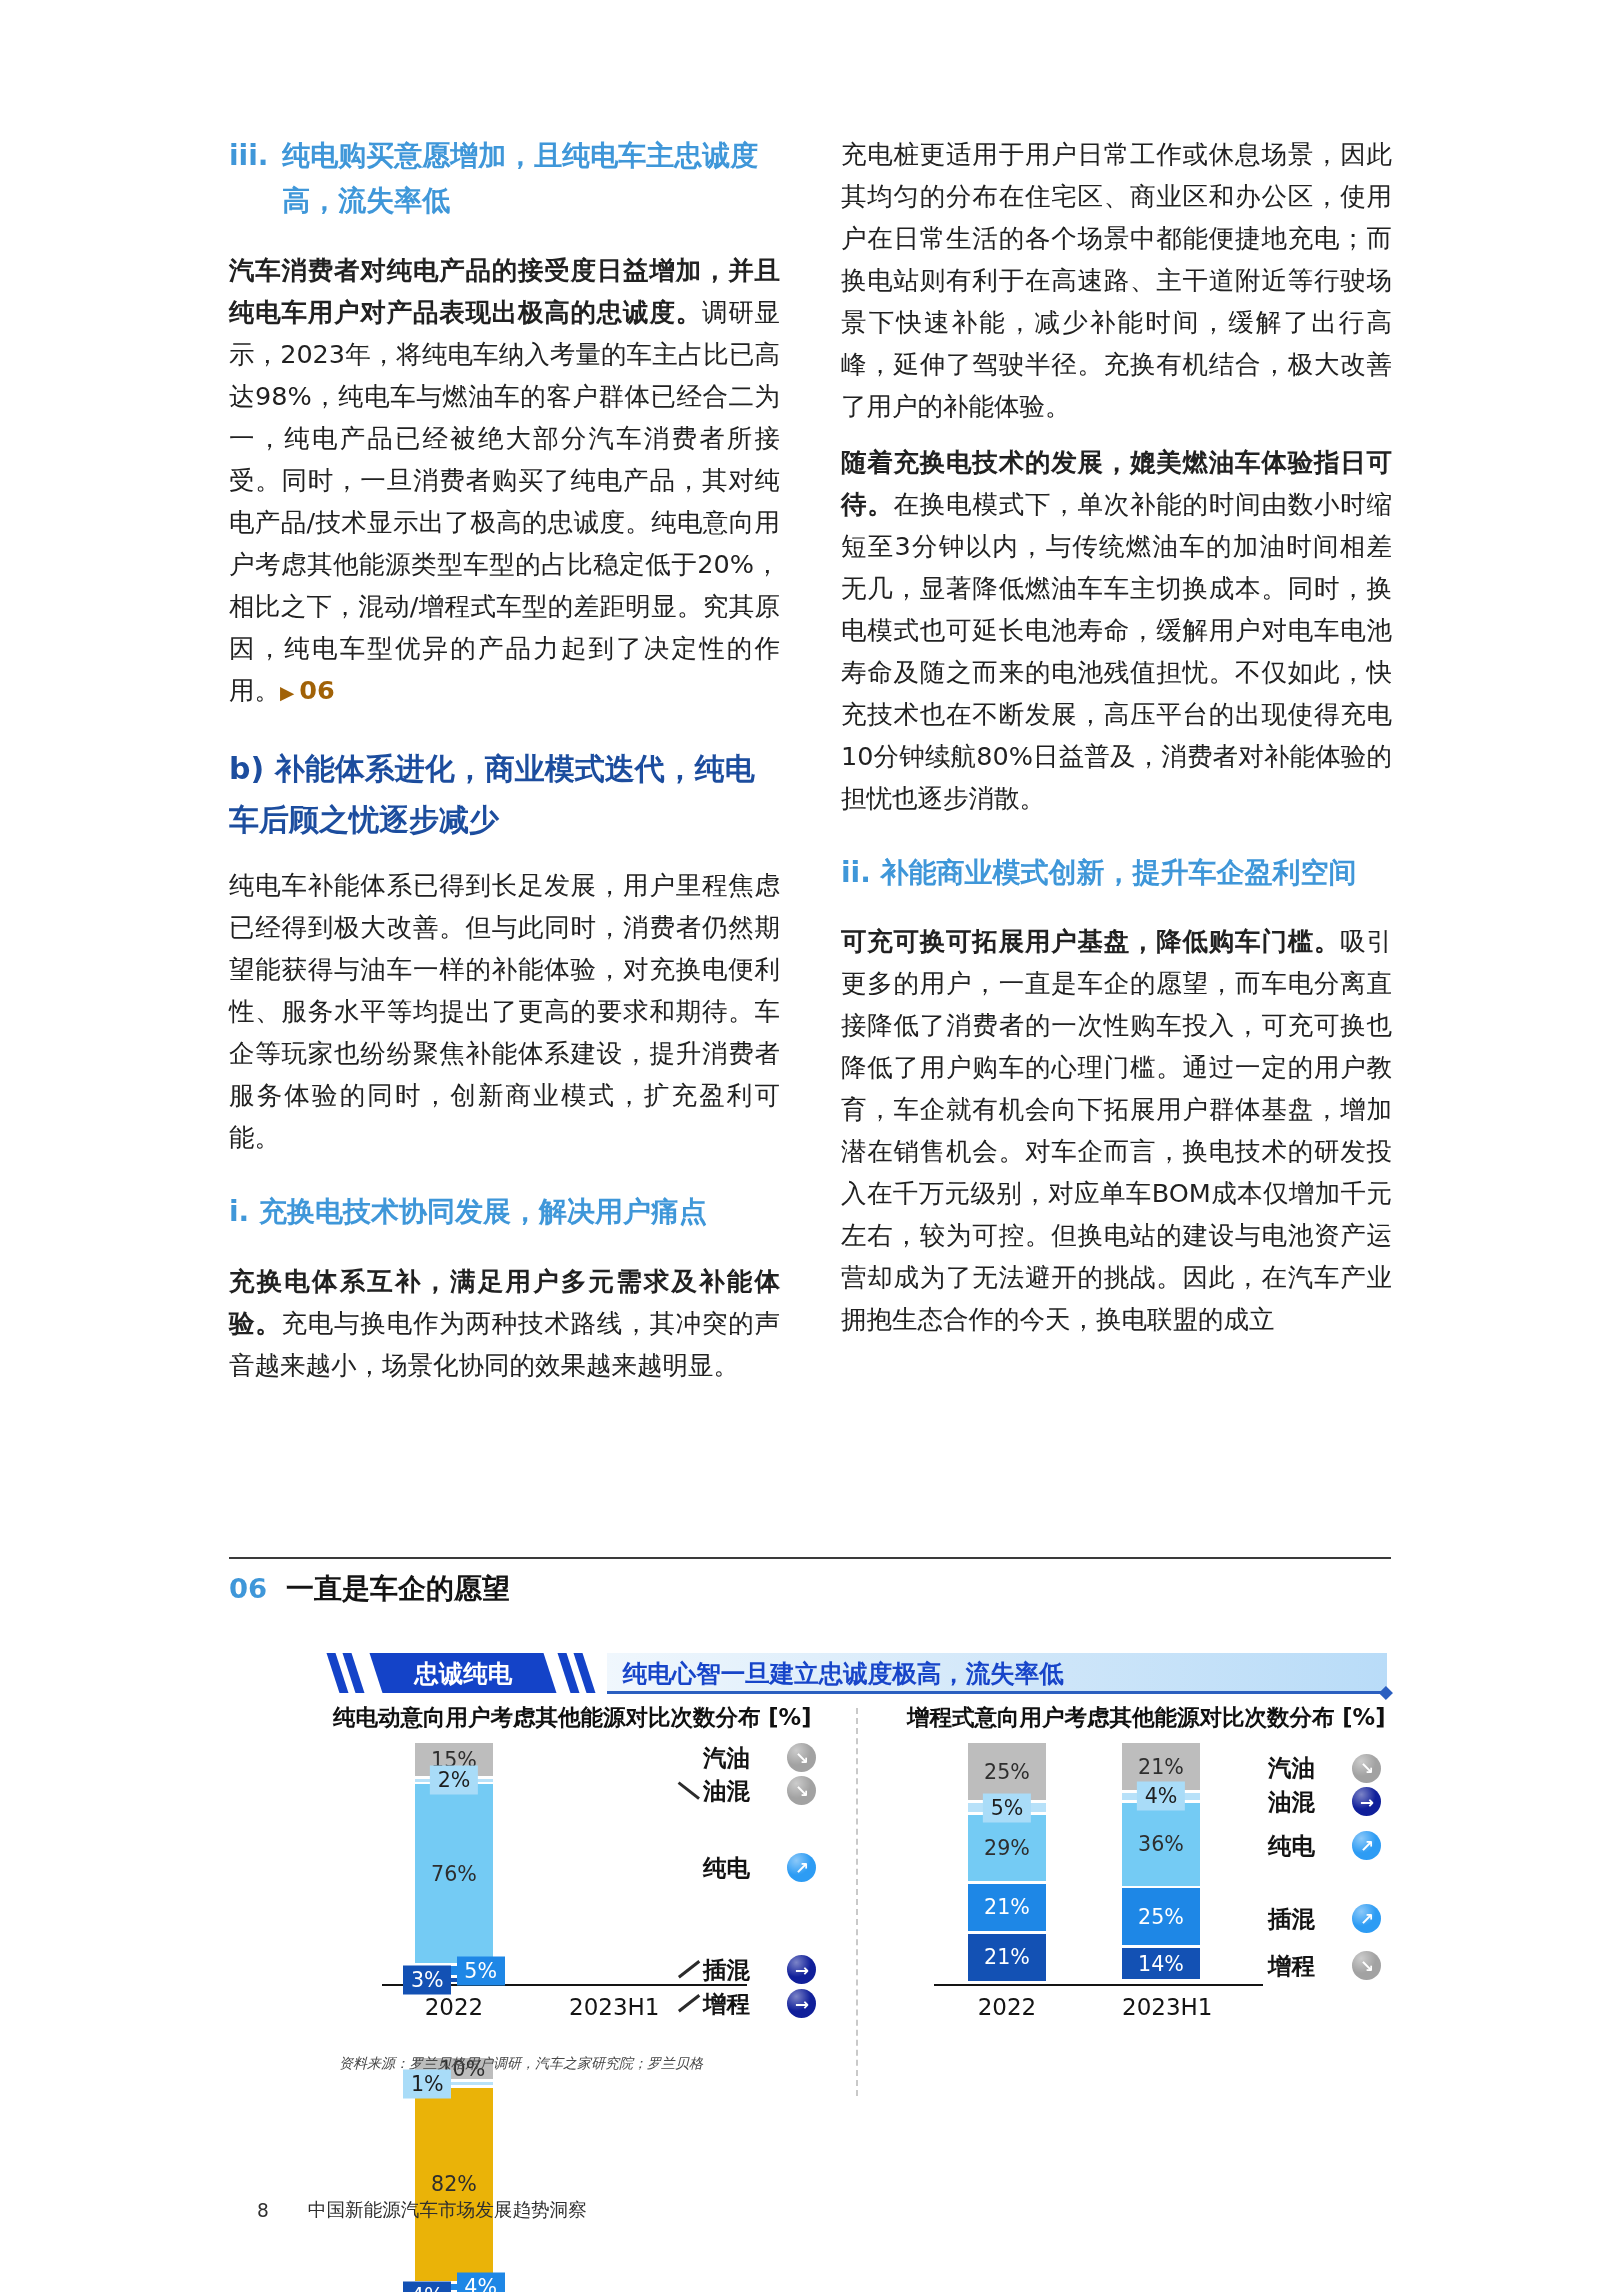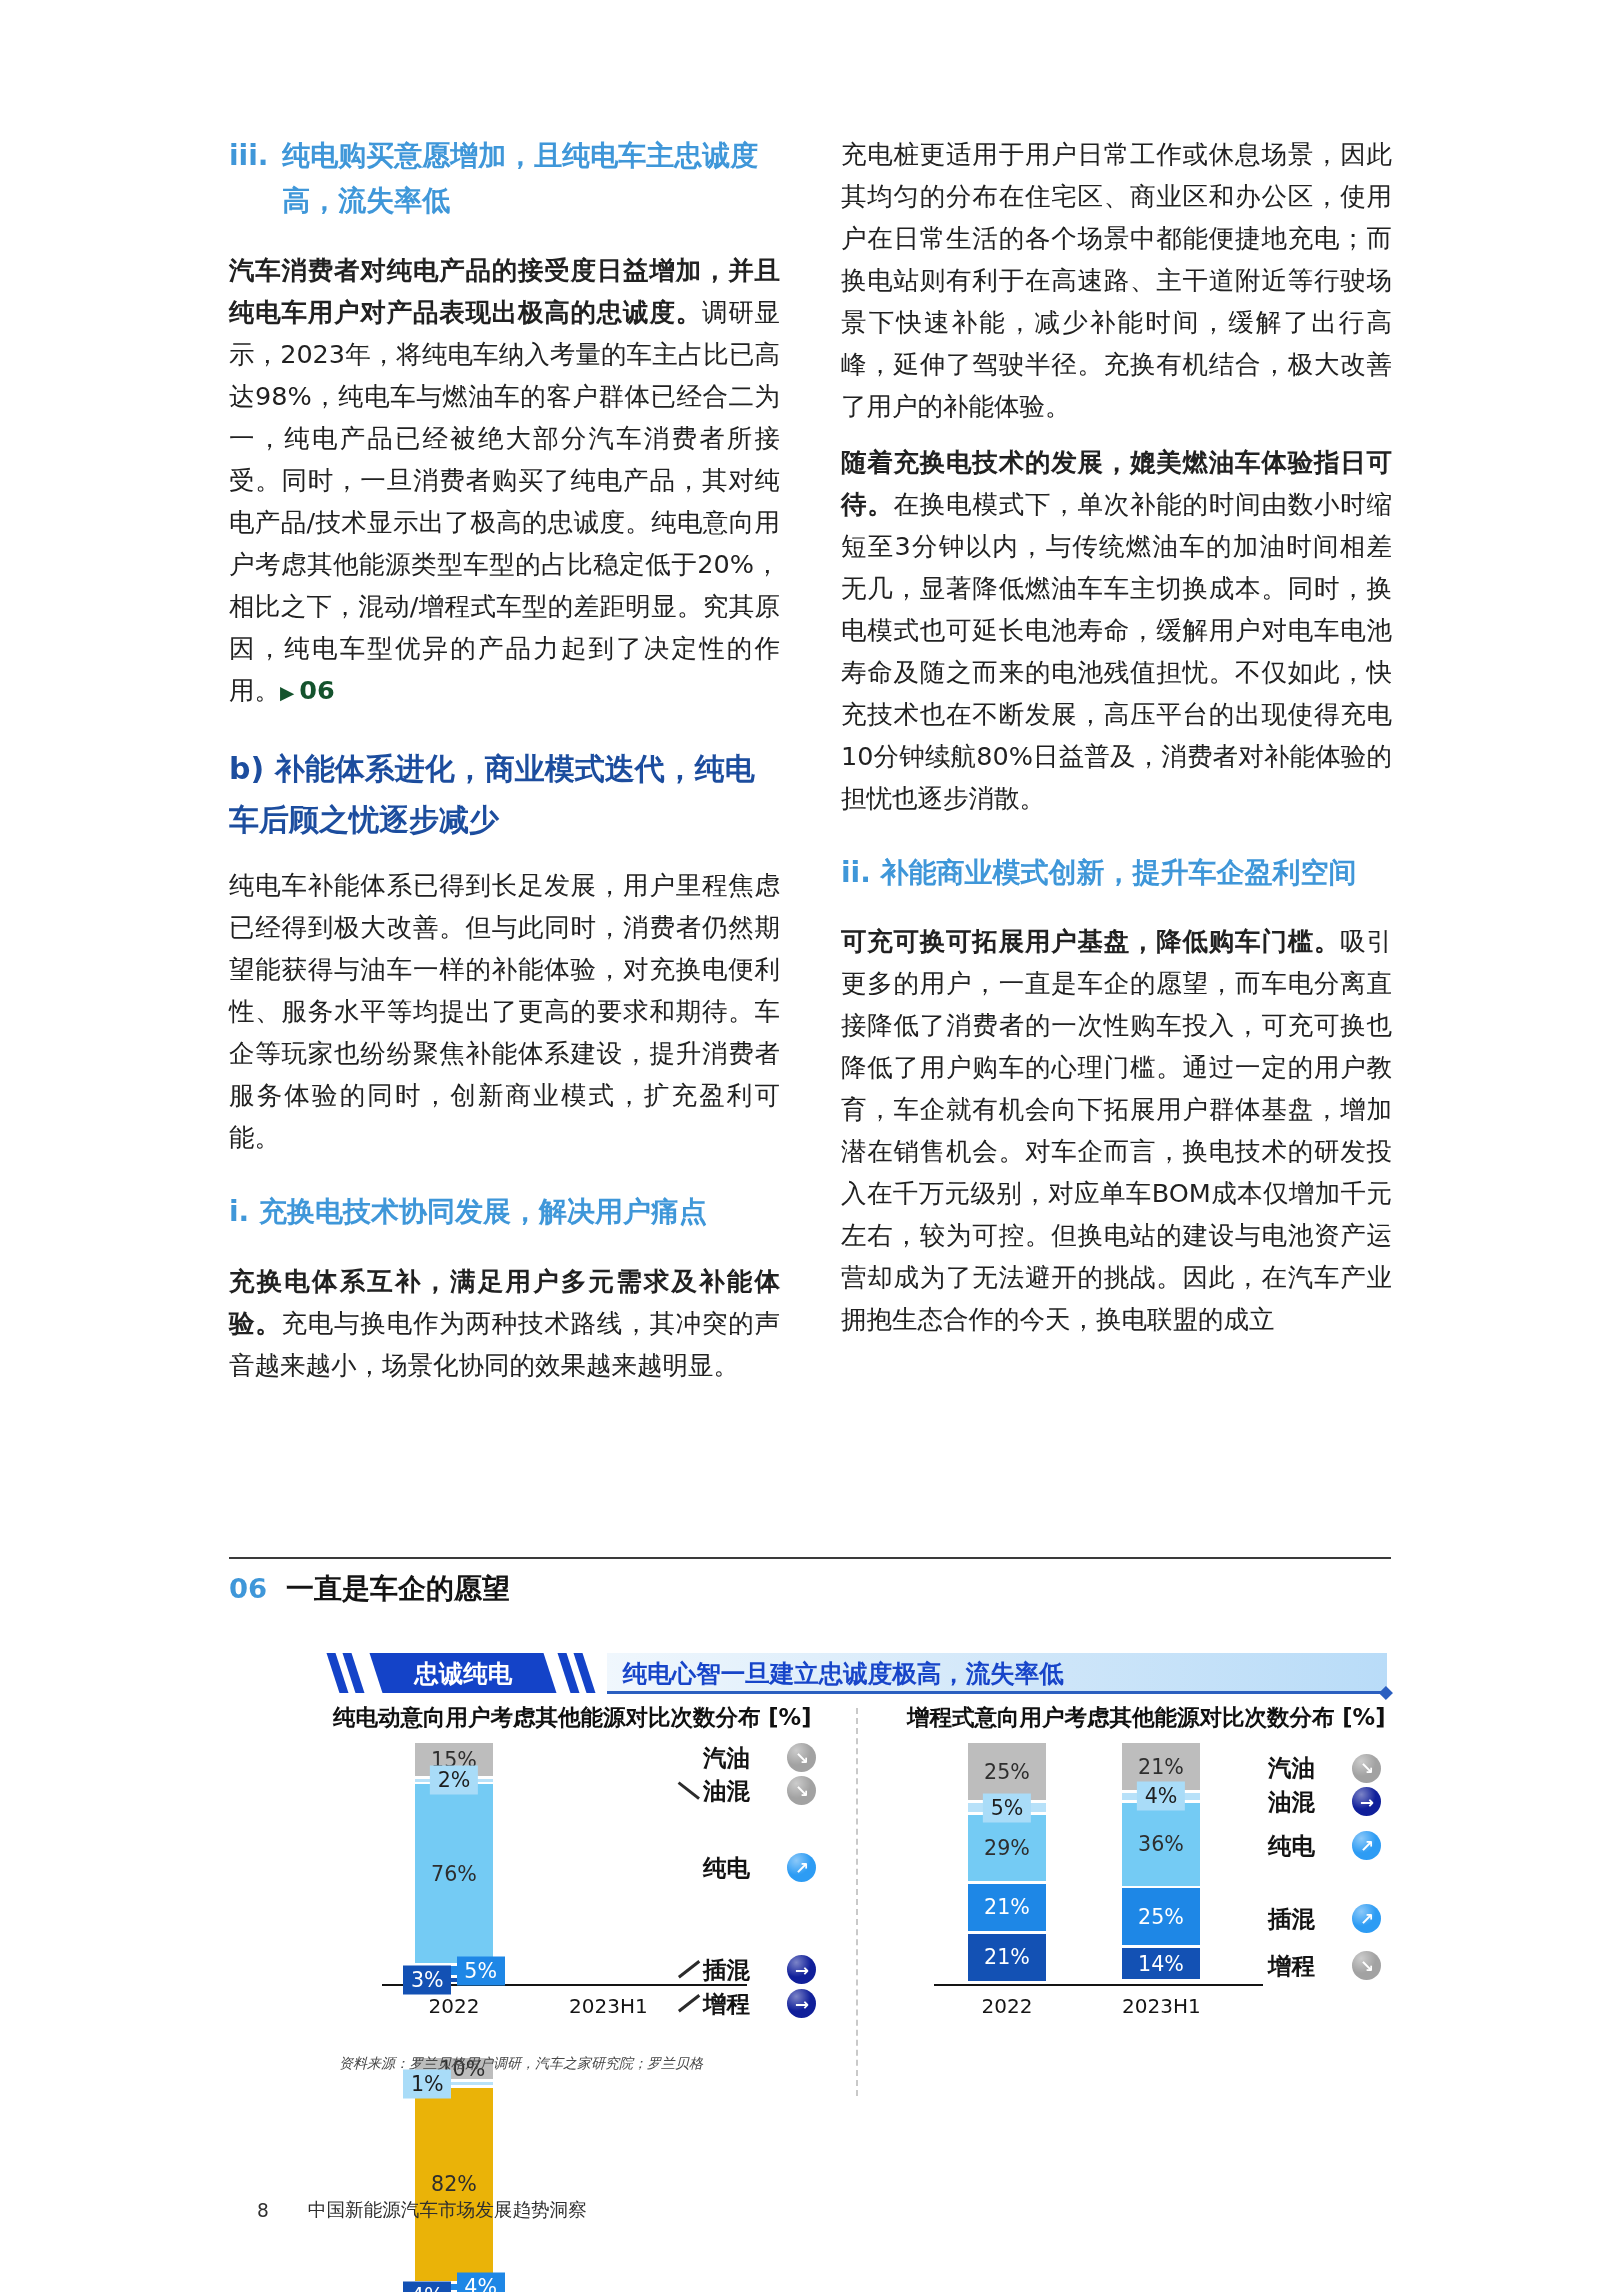--- a/index.html
+++ b/index.html
@@ -9,21 +9,21 @@
   }
   .col{position:absolute;top:133px;width:551px;}
   .col-left{left:229px;}
   .col-right{left:841px;}
   .h-light{color:#3f97d9;font-size:28px;font-weight:bold;line-height:45px;margin:0 0 25.5px 0;display:flex;gap:13.7px;}
   .h-light .h-body{display:block;}
   .h-light.sub{display:block;margin:31px 0 25.5px;}
   .h-dark{color:#1c4d9e;font-size:30px;font-weight:bold;line-height:51px;margin:29px 0 19.6px;}
   .bodytext{font-size:25.5px;line-height:42px;text-align:justify;color:#212121;margin:0 0 13.7px;}
   .bodytext b{font-weight:700;}
-  .figref{color:#14532d;font-weight:bold;white-space:nowrap;cursor:pointer;margin-top:24px;}
+  .figref{color:#a16207;font-weight:bold;white-space:nowrap;cursor:pointer;margin-top:24px;}
   .figref .tri{font-size:18.6px;margin-right:4.9px;}
 
   .figure{position:absolute;left:229px;top:1557px;width:1162px;height:549px;}
   .fig-rule{height:0;border-top:2.5px solid #3a3a3a;}
   .fig-header{margin-top:10.8px;display:flex;align-items:baseline;}
   .fig-num{color:#3f97d9;font-size:27.4px;font-weight:bold;width:57px;}
   .fig-title{color:#141414;font-size:28px;font-weight:bold;}
 
   .banner{position:absolute;top:96px;left:104px;right:3.9px;height:40px;display:flex;align-items:stretch;}
   .slash{width:8.8px;background:#1443c8;transform:skewX(18deg);margin-right:6.9px;}
@@ -58,21 +58,21 @@
   .chip.solid{color:#fff;}
   .chip.center{left:50%;transform:translate(-50%,-50%);}
   .chip.left{left:-11.8px;transform:translateY(-50%);}
   .chip.right{right:-11.8px;transform:translateY(-50%);}
   .axis{position:absolute;top:241px;border-top:2.5px solid #141414;}
   .chart.left .axis{left:153px;width:365px;}
   .chart.right .axis{left:27.4px;width:329px;}
   .cats{position:absolute;top:251px;display:flex;gap:76px;}
   .chart.left .cats{left:186px;}
   .chart.right .cats{left:61px;}
-  .cat{width:78px;text-align:center;font-size:20px;color:#141414;}
+  .cat{width:78px;text-align:center;font-size:23px;color:#141414;}
   .legend{position:absolute;top:0;}
   .chart.left .legend{left:474px;}
   .chart.right .legend{left:361px;}
   .litem{position:absolute;display:flex;align-items:center;height:29px;left:0;}
   .llabel{font-size:23.5px;font-weight:bold;color:#141414;width:57px;white-space:nowrap;}
   .licon{width:29px;height:29px;border-radius:50%;margin-left:27.4px;color:#fff;font-size:16.7px;font-weight:bold;
          display:flex;align-items:center;justify-content:center;
          background-image:radial-gradient(circle at 32% 26%, rgba(255,255,255,.45), rgba(255,255,255,0) 50%);}
   .conn{position:absolute;left:-27.4px;top:12.7px;width:25.5px;height:2.5px;background:#2b2b2b;}
   .conn.back{transform:rotate(38deg);}

